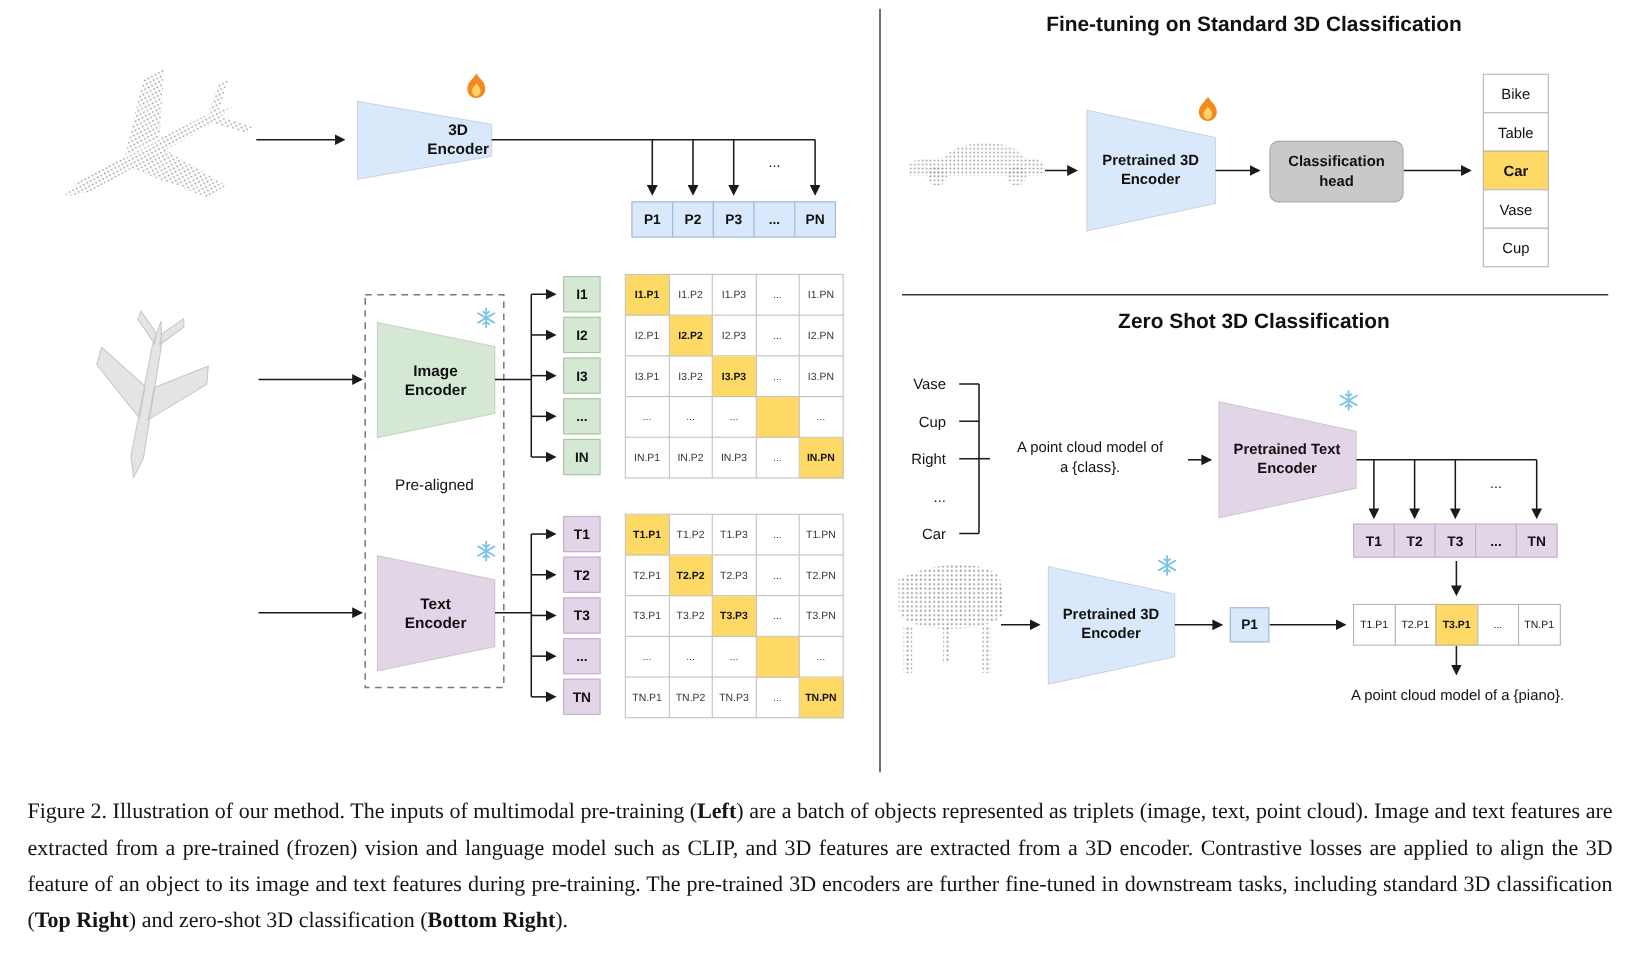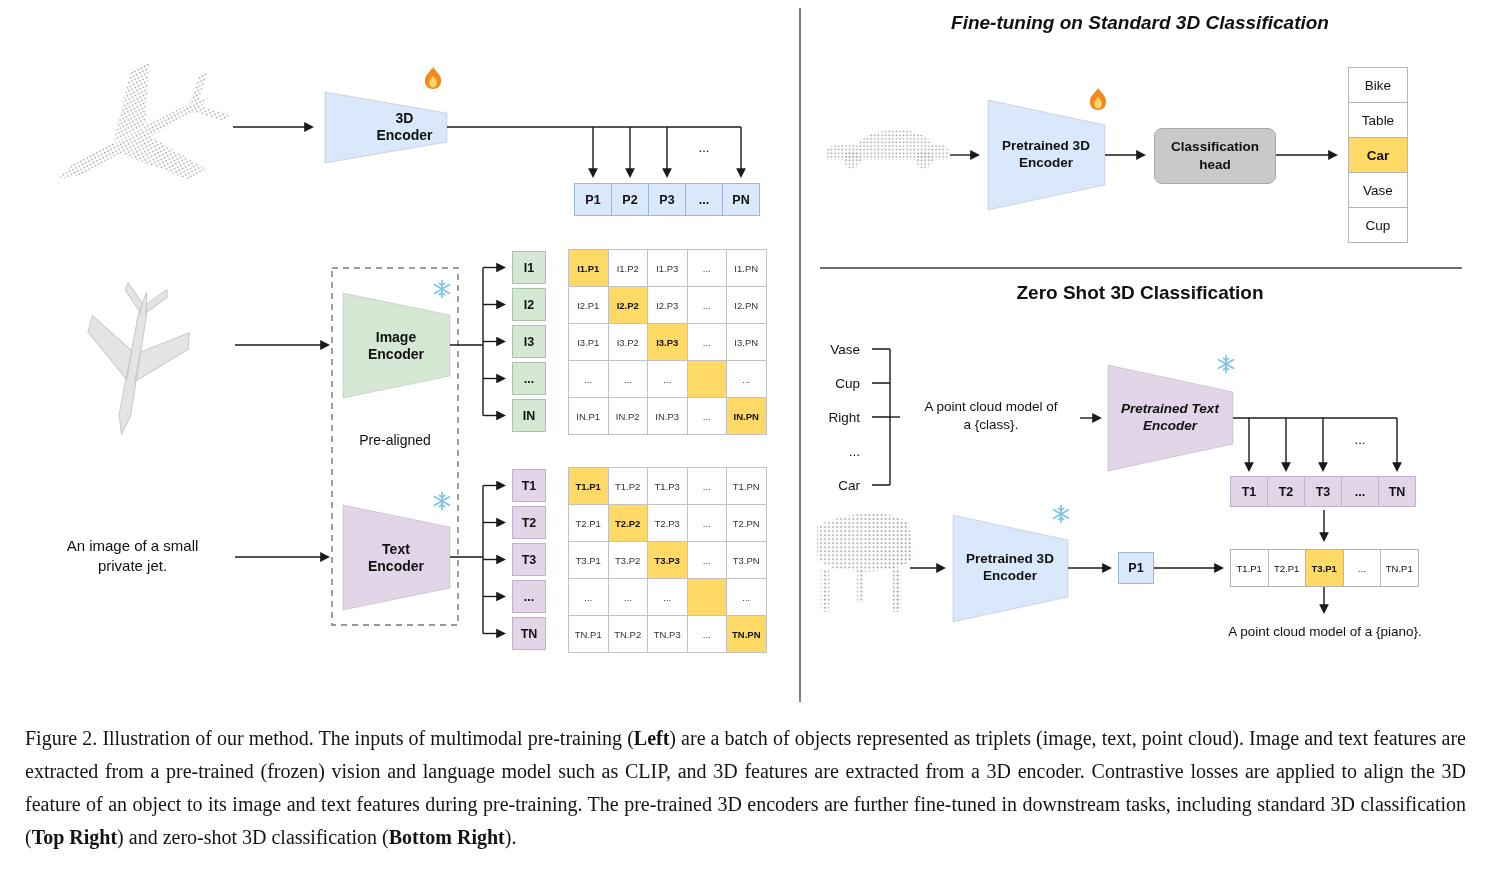--- a/index.html
+++ b/index.html
@@ -170,21 +170,21 @@
       </g>
     <g>
         <use href="#snow" transform="translate(1226,364)"></use>
       </g>
     <g>
         <use href="#snow" transform="translate(1061,514)"></use>
       </g>
   </svg>
 
 
-  <div class="abs enc-label" style="left:327px;top:112px;width:110px;height:30px;padding-left:45px;">3D Encoder</div>
+  <div class="abs enc-label" style="left:339px;top:112px;width:110px;height:30px;padding-left:45px;">3D Encoder</div>
 
   <div class="abs dots" style="left:689px;top:140px;width:30px;">...</div>
 
   <div class="abs strip-h collapsed-h p-row" style="left:574px;top:183px;">
       <div class="cell">P1</div>
       <div class="cell">P2</div>
       <div class="cell">P3</div>
       <div class="cell">...</div>
       <div class="cell">PN</div>
     </div>
@@ -223,22 +223,20 @@
       <div class="mcell">...</div>
       <div class="mcell">IN.P1</div>
       <div class="mcell">IN.P2</div>
       <div class="mcell">IN.P3</div>
       <div class="mcell">...</div>
       <div class="mcell diag">IN.PN</div>
     </div>
 
   <div class="abs" style="left:332px;top:432px;width:126px;text-align:center;font-size:14px;">Pre-aligned</div>
 
-  <div class="abs pre" style="left:25px;top:536px;width:215px;text-align:center;font-size:15px;line-height:1.35;">An image of a small
-private jet.</div>
 
   <div class="abs enc-label pre" style="left:346px;top:536px;width:100px;height:44px;">Text
 Encoder</div>
 
   <div class="abs strip-v gapped-v t-col" style="left:512px;top:469px;">
       <div class="cell">T1</div>
       <div class="cell">T2</div>
       <div class="cell">T3</div>
       <div class="cell">...</div>
       <div class="cell">TN</div>
@@ -265,21 +263,21 @@
       <div class="mcell">...</div>
       <div class="mcell diag"></div>
       <div class="mcell">...</div>
       <div class="mcell">TN.P1</div>
       <div class="mcell">TN.P2</div>
       <div class="mcell">TN.P3</div>
       <div class="mcell">...</div>
       <div class="mcell diag">TN.PN</div>
     </div>
 
-  <div class="abs title" style="left:880px;top:12px;width:520px;font-style:italic;">Fine-tuning on Standard 3D Classification</div>
+  <div class="abs title" style="left:880px;top:12px;width:520px;">Fine-tuning on Standard 3D Classification</div>
 
   <div class="abs enc-label pre small-label" style="left:990px;top:133px;width:112px;height:44px;">Pretrained 3D
 Encoder</div>
 
   <div class="abs head-box pre" style="left:1154px;top:128px;width:122px;height:56px;">Classification
 head</div>
 
   <div class="abs strip-v collapsed-v class-list" style="left:1348px;top:67px;">
       <div class="cell">Bike</div>
       <div class="cell">Table</div>
@@ -294,21 +292,21 @@
       <div class="cell">Vase</div>
       <div class="cell">Cup</div>
       <div class="cell">Right</div>
       <div class="cell">...</div>
       <div class="cell">Car</div>
     </div>
 
   <div class="abs pre" style="left:905px;top:398px;width:172px;text-align:center;font-size:13.5px;line-height:1.3;">A point cloud model of
 a {class}.</div>
 
-  <div class="abs enc-label pre small-label" style="left:1112px;top:396px;width:116px;height:44px;font-style:italic;">Pretrained Text
+  <div class="abs enc-label pre small-label" style="left:1112px;top:396px;width:116px;height:44px;">Pretrained Text
 Encoder</div>
 
   <div class="abs strip-h collapsed-h t-row" style="left:1230px;top:476px;">
       <div class="cell">T1</div>
       <div class="cell">T2</div>
       <div class="cell">T3</div>
       <div class="cell">...</div>
       <div class="cell">TN</div>
     </div>
 

